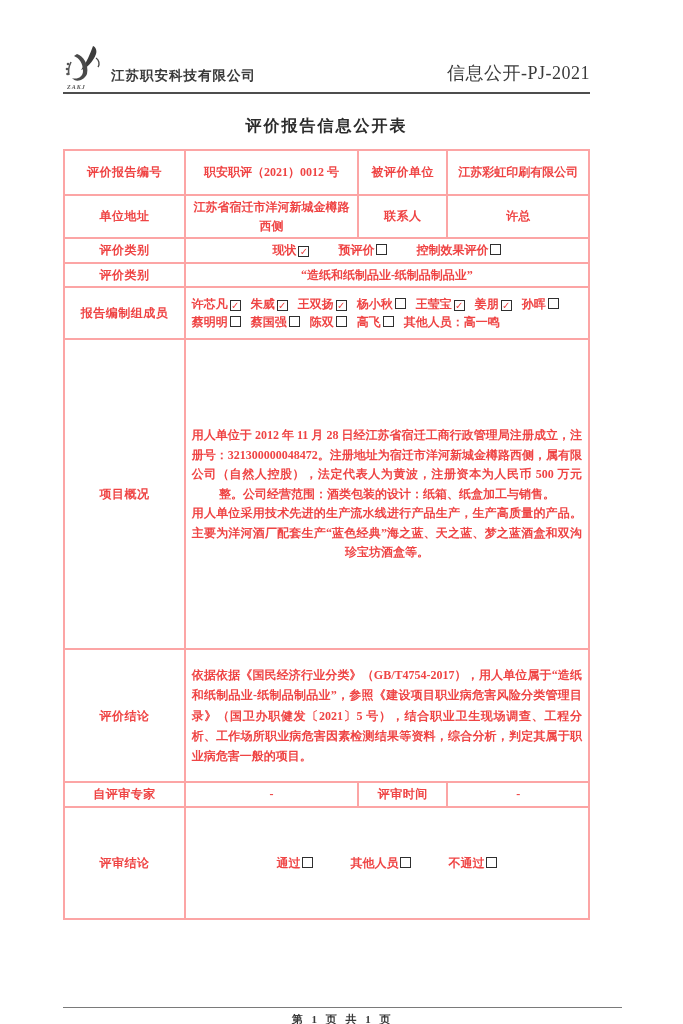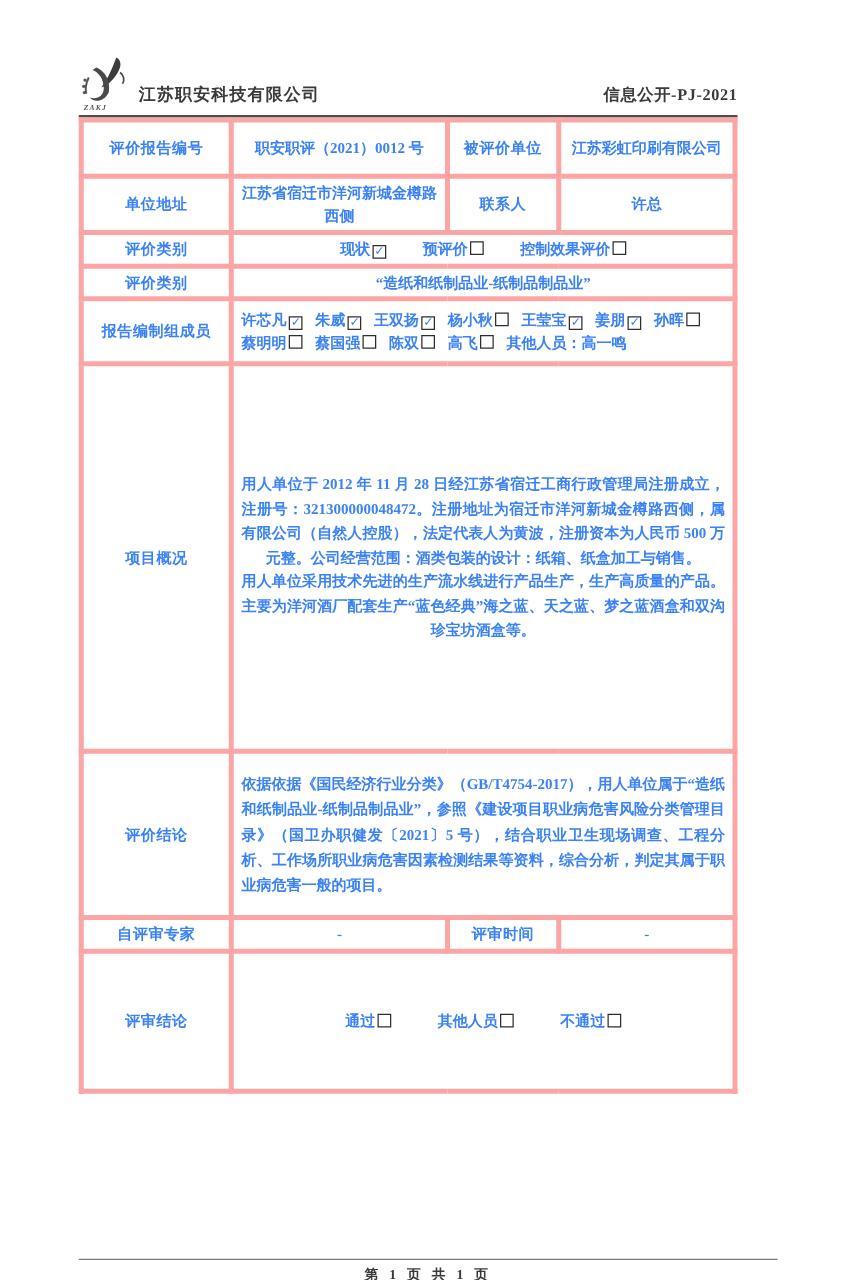--- a/index.html
+++ b/index.html
@@ -39,22 +39,22 @@
     letter-spacing: 1px;
   }
   .company-name {
     font-size: 13.5px;
     font-weight: 700;
     color: #3a3a3a;
     letter-spacing: 1px;
     padding-bottom: 3px;
   }
   .doc-code {
-    font-size: 13px;
-    font-weight: 700;
+    font-size: 18px;
+    font-weight: 400;
     color: #3a3a3a;
     padding-bottom: 3px;
     letter-spacing: 0.5px;
   }
   
   .title {
     text-align: center;
     font-size: 16px;
     font-weight: 700;
     color: #2c2c2c;
@@ -62,24 +62,24 @@
     margin-top: 22px;
     margin-bottom: 12px;
   }
   
   table.info {
     width: 100%;
     border-collapse: collapse;
     table-layout: fixed;
   }
   table.info td {
-    border: 4px solid #fca5a5;
+    border: 2px solid #fca5a5;
     font-size: 12px;
     font-weight: 600;
-    color: #3b82f6;
+    color: #ef4444;
     padding: 2px 6px;
     vertical-align: middle;
     line-height: 1.55;
   }
   td.lbl { text-align: center; font-weight: 700; letter-spacing: 0.5px; }
   td.val { text-align: center; }
   td.center { text-align: center; }
   td.body-text {
     text-align: justify;
     padding: 4px 10px;
@@ -145,20 +145,21 @@
           <circle cx="4.5" cy="30" r="1.3" fill="#555"></circle>
           <path d="M33 14 C36 16, 37 20, 35 23" stroke="#4a4a4a" stroke-width="1.4" fill="none"></path>
         </svg>
         <span class="logo-caption">ZAKJ</span>
       </div>
       <span class="company-name">江苏职安科技有限公司</span>
     </div>
     <div class="doc-code">信息公开-PJ-2021</div>
   </div>
 
+  <div class="title">评价报告信息公开表</div>
 
   <table class="info">
     <colgroup>
       <col style="width:23%">
         <col style="width:33%">
         <col style="width:17%">
         <col style="width:27%">
     </colgroup>
 
     <tbody>

